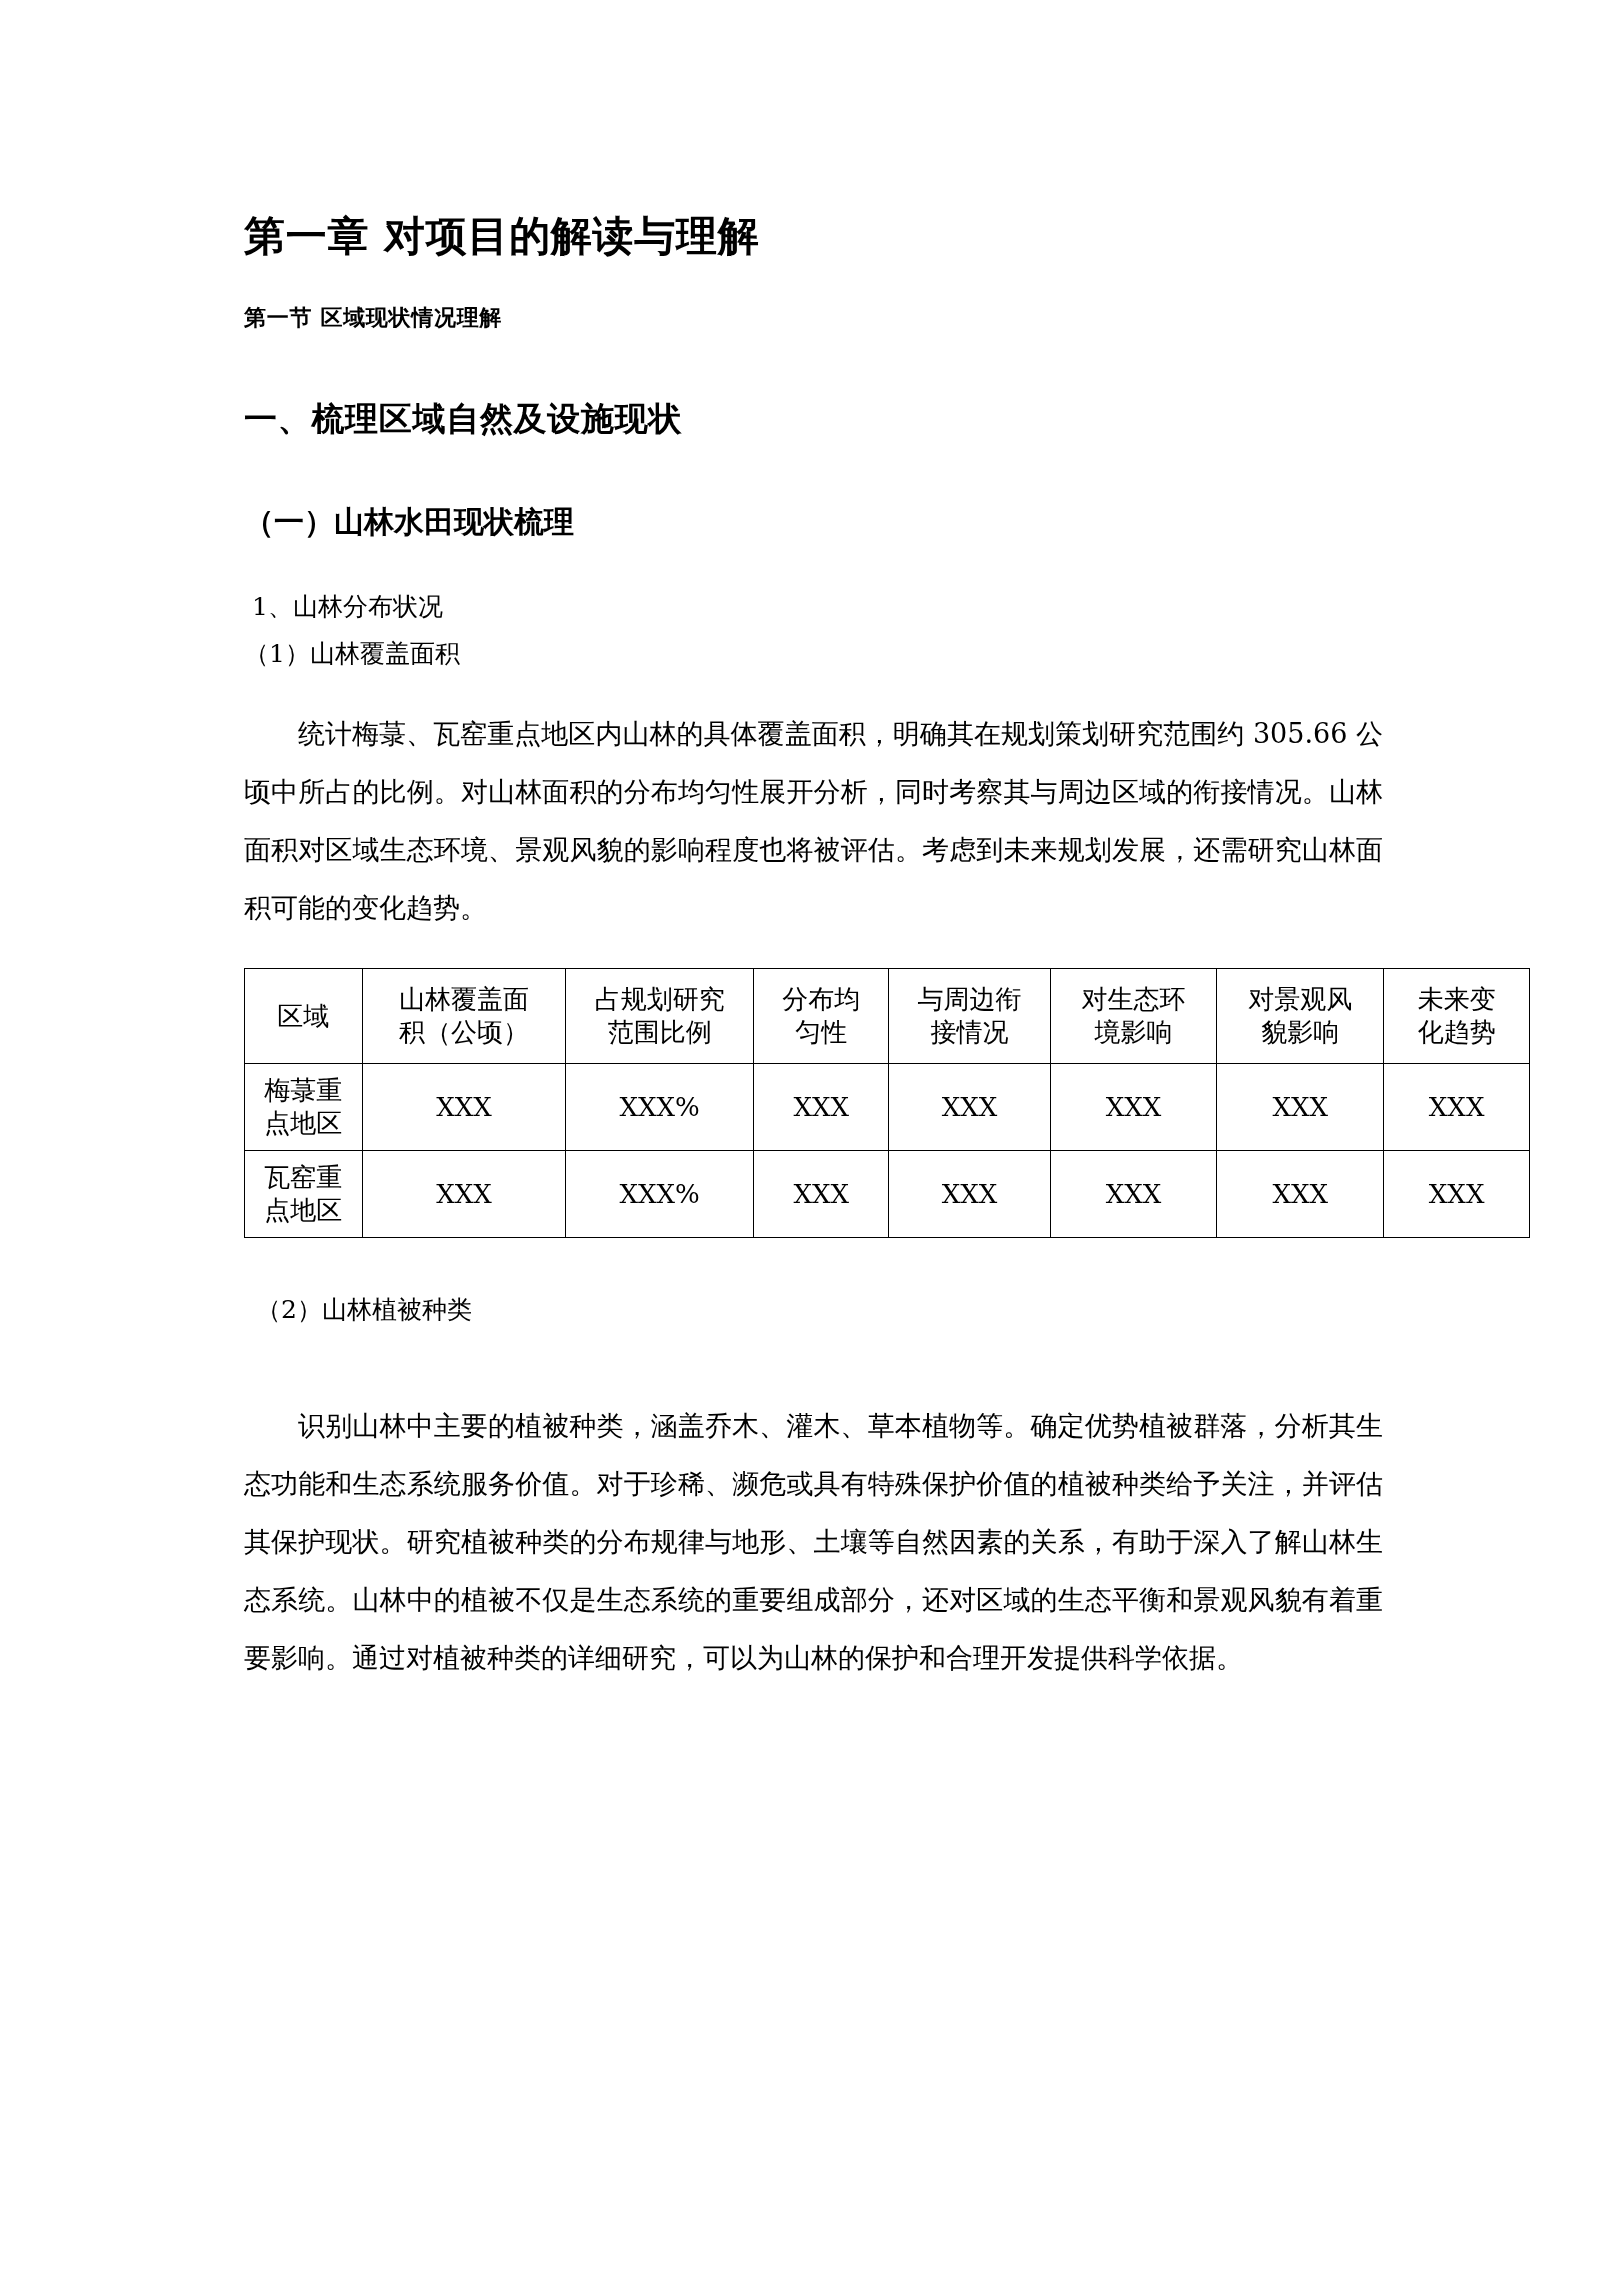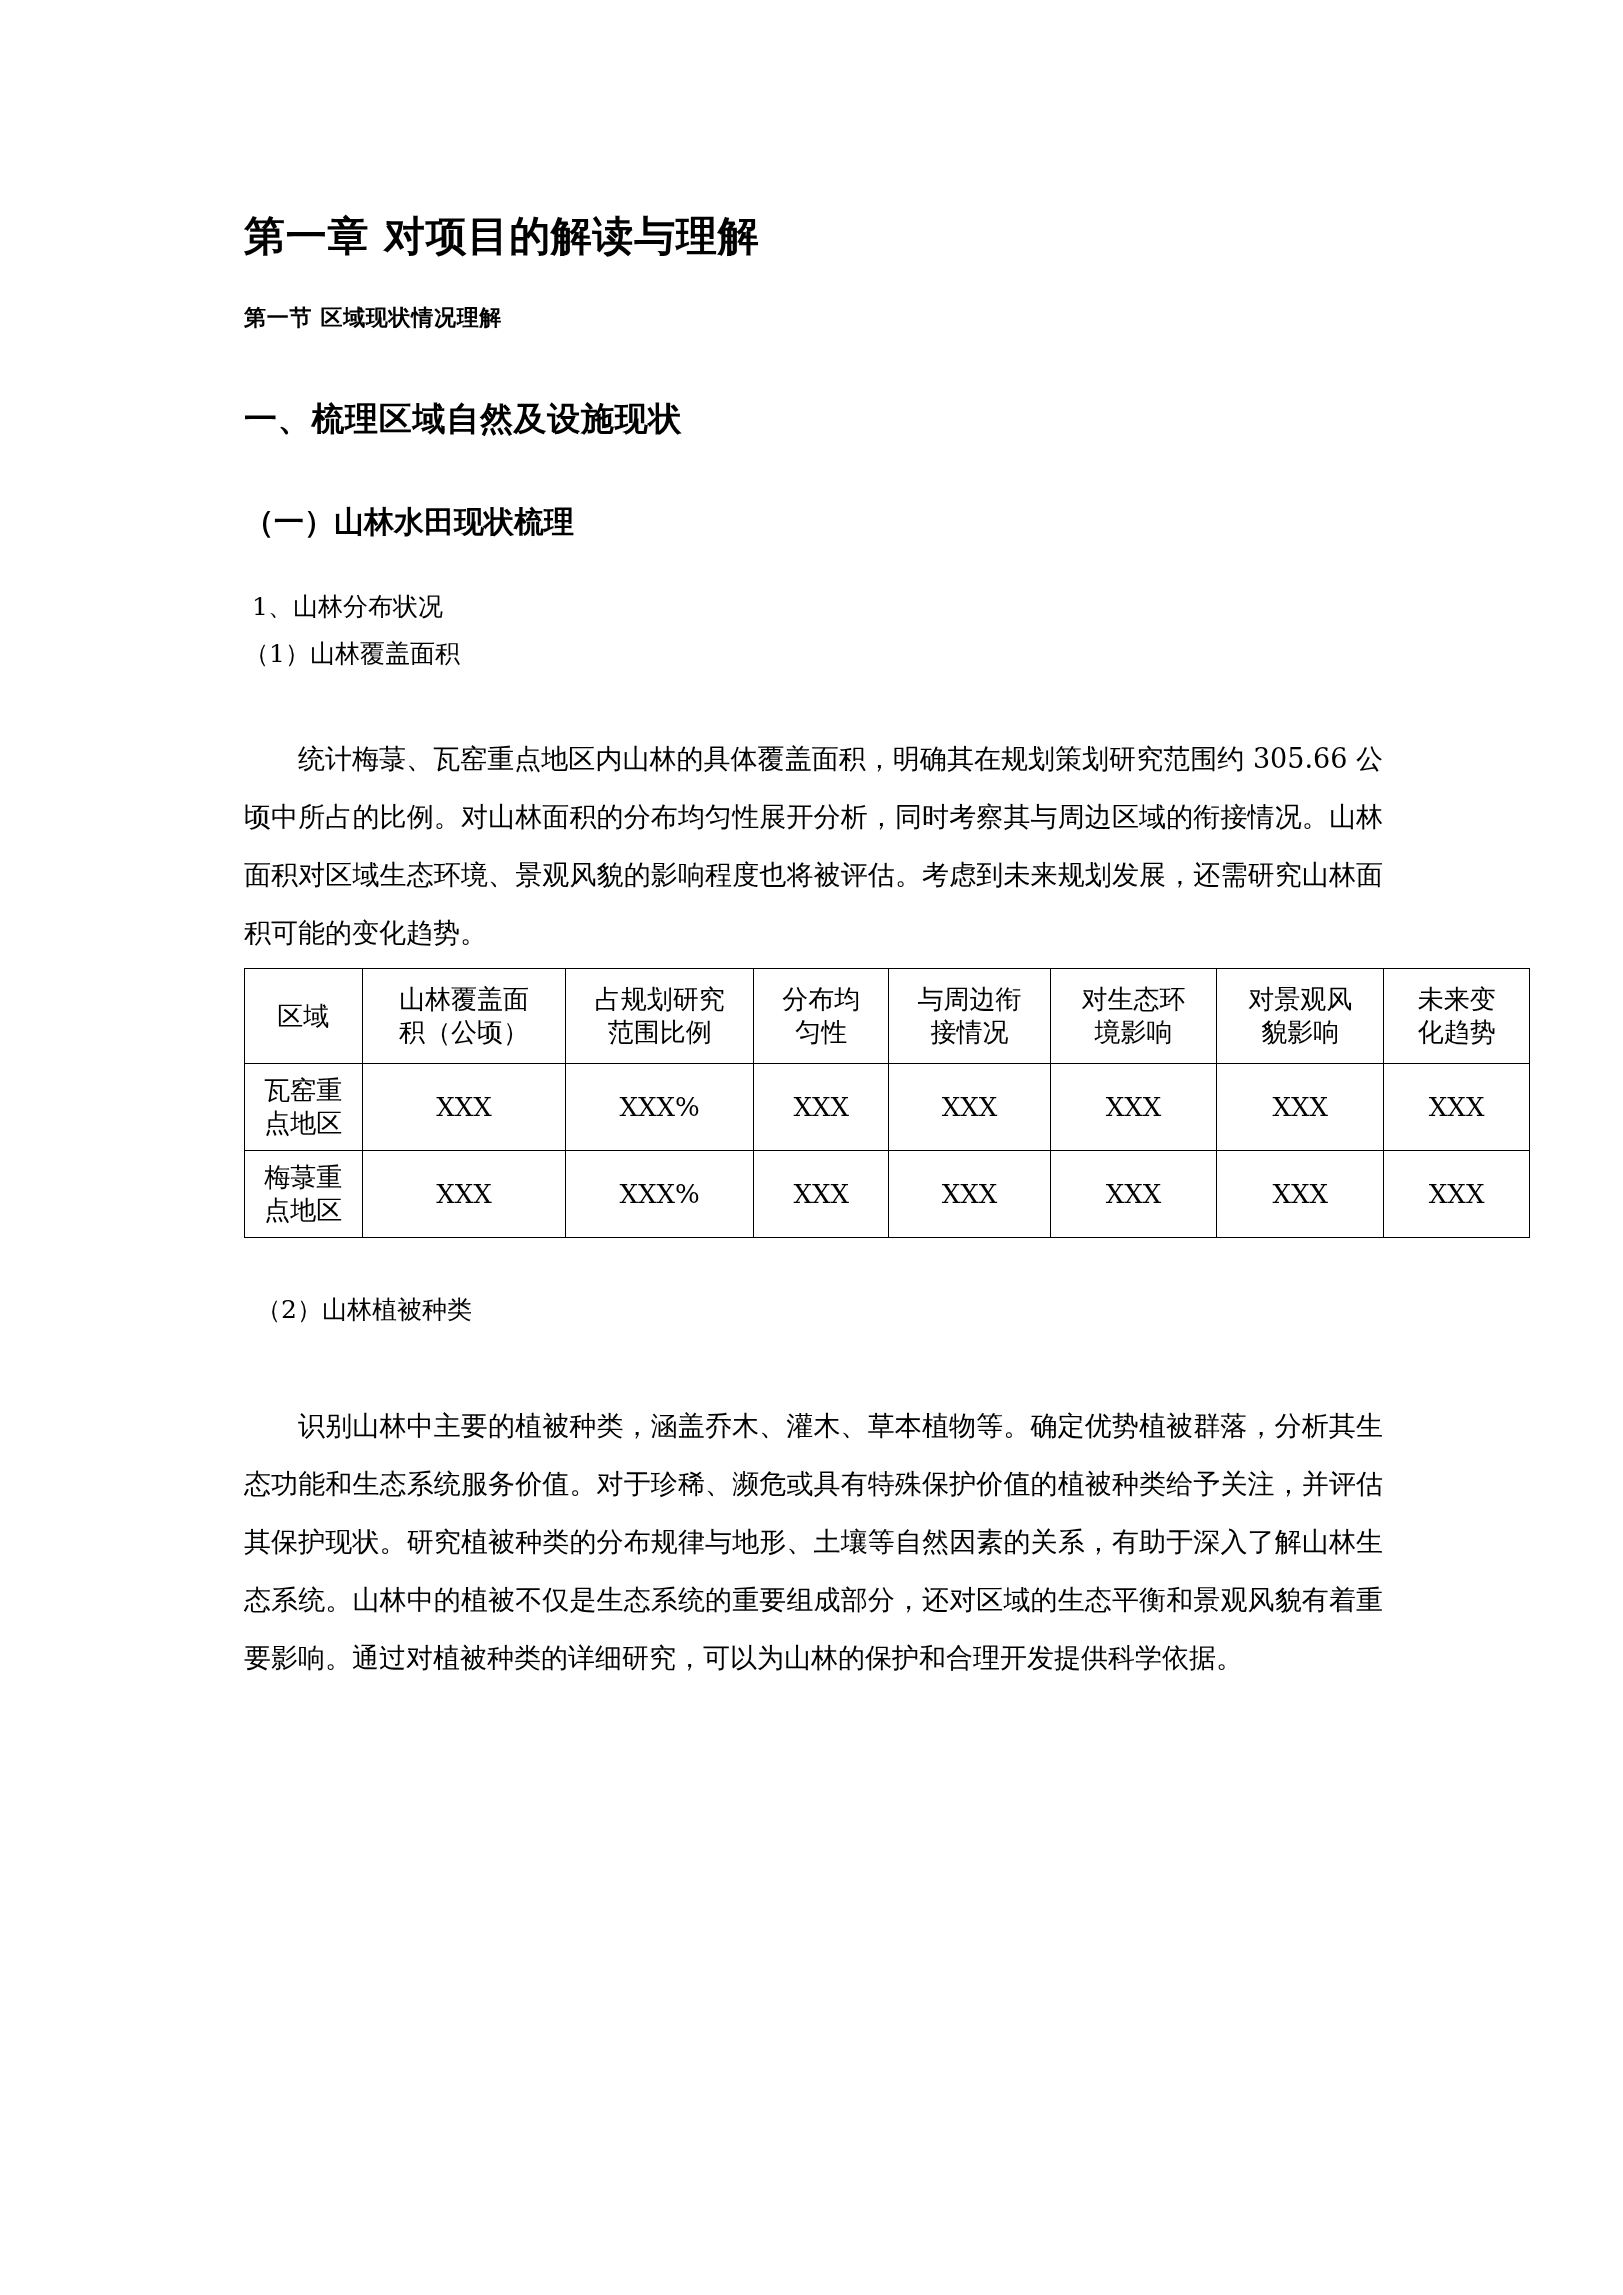--- a/index.html
+++ b/index.html
@@ -111,21 +111,21 @@
     left: 0;
     width: 1139px;
     font-size: 27px;
     line-height: 58px;
     text-align: justify;
     text-justify: inter-ideograph;
     text-indent: 54px;
     margin: 0;
     letter-spacing: 0px;
   }
-  #para-forest-coverage { top: 730px; }
+  #para-forest-coverage { top: 705px; }
   #para-vegetation      { top: 1397px; }
 
   
   .data-table {
     position: absolute;
     left: 0;
     top: 968px;
     width: 1286px;
     border-collapse: collapse;
     table-layout: fixed;
@@ -221,44 +221,44 @@
           </th>
           <th>
             <span class="cell-stack">未来变</span>
             <span class="cell-stack">化趋势</span>
           </th>
         </tr>
       </thead>
       <tbody>
         <tr>
           <td>
+            <span class="cell-stack">梅菉重</span>
+            <span class="cell-stack">点地区</span>
+          </td>
+          <td>XXX</td>
+          <td>XXX%</td>
+          <td>XXX</td>
+          <td>XXX</td>
+          <td>XXX</td>
+          <td>XXX</td>
+          <td>XXX</td>
+        </tr>
+        <tr>
+          <td>
             <span class="cell-stack">瓦窑重</span>
             <span class="cell-stack">点地区</span>
           </td>
           <td>XXX</td>
           <td>XXX%</td>
           <td>XXX</td>
           <td>XXX</td>
           <td>XXX</td>
           <td>XXX</td>
           <td>XXX</td>
         </tr>
-        <tr>
-          <td>
-            <span class="cell-stack">梅菉重</span>
-            <span class="cell-stack">点地区</span>
-          </td>
-          <td>XXX</td>
-          <td>XXX%</td>
-          <td>XXX</td>
-          <td>XXX</td>
-          <td>XXX</td>
-          <td>XXX</td>
-          <td>XXX</td>
-        </tr>
       </tbody>
     </table>
 
     <h5 class="h-sub3b">（2）山林植被种类</h5>
 
     <p class="para" id="para-vegetation">识别山林中主要的植被种类，涵盖乔木、灌木、草本植物等。确定优势植被群落，分析其生态功能和生态系统服务价值。对于珍稀、濒危或具有特殊保护价值的植被种类给予关注，并评估其保护现状。研究植被种类的分布规律与地形、土壤等自然因素的关系，有助于深入了解山林生态系统。山林中的植被不仅是生态系统的重要组成部分，还对区域的生态平衡和景观风貌有着重要影响。通过对植被种类的详细研究，可以为山林的保护和合理开发提供科学依据。</p>
 
   </div>
 </div>
 

